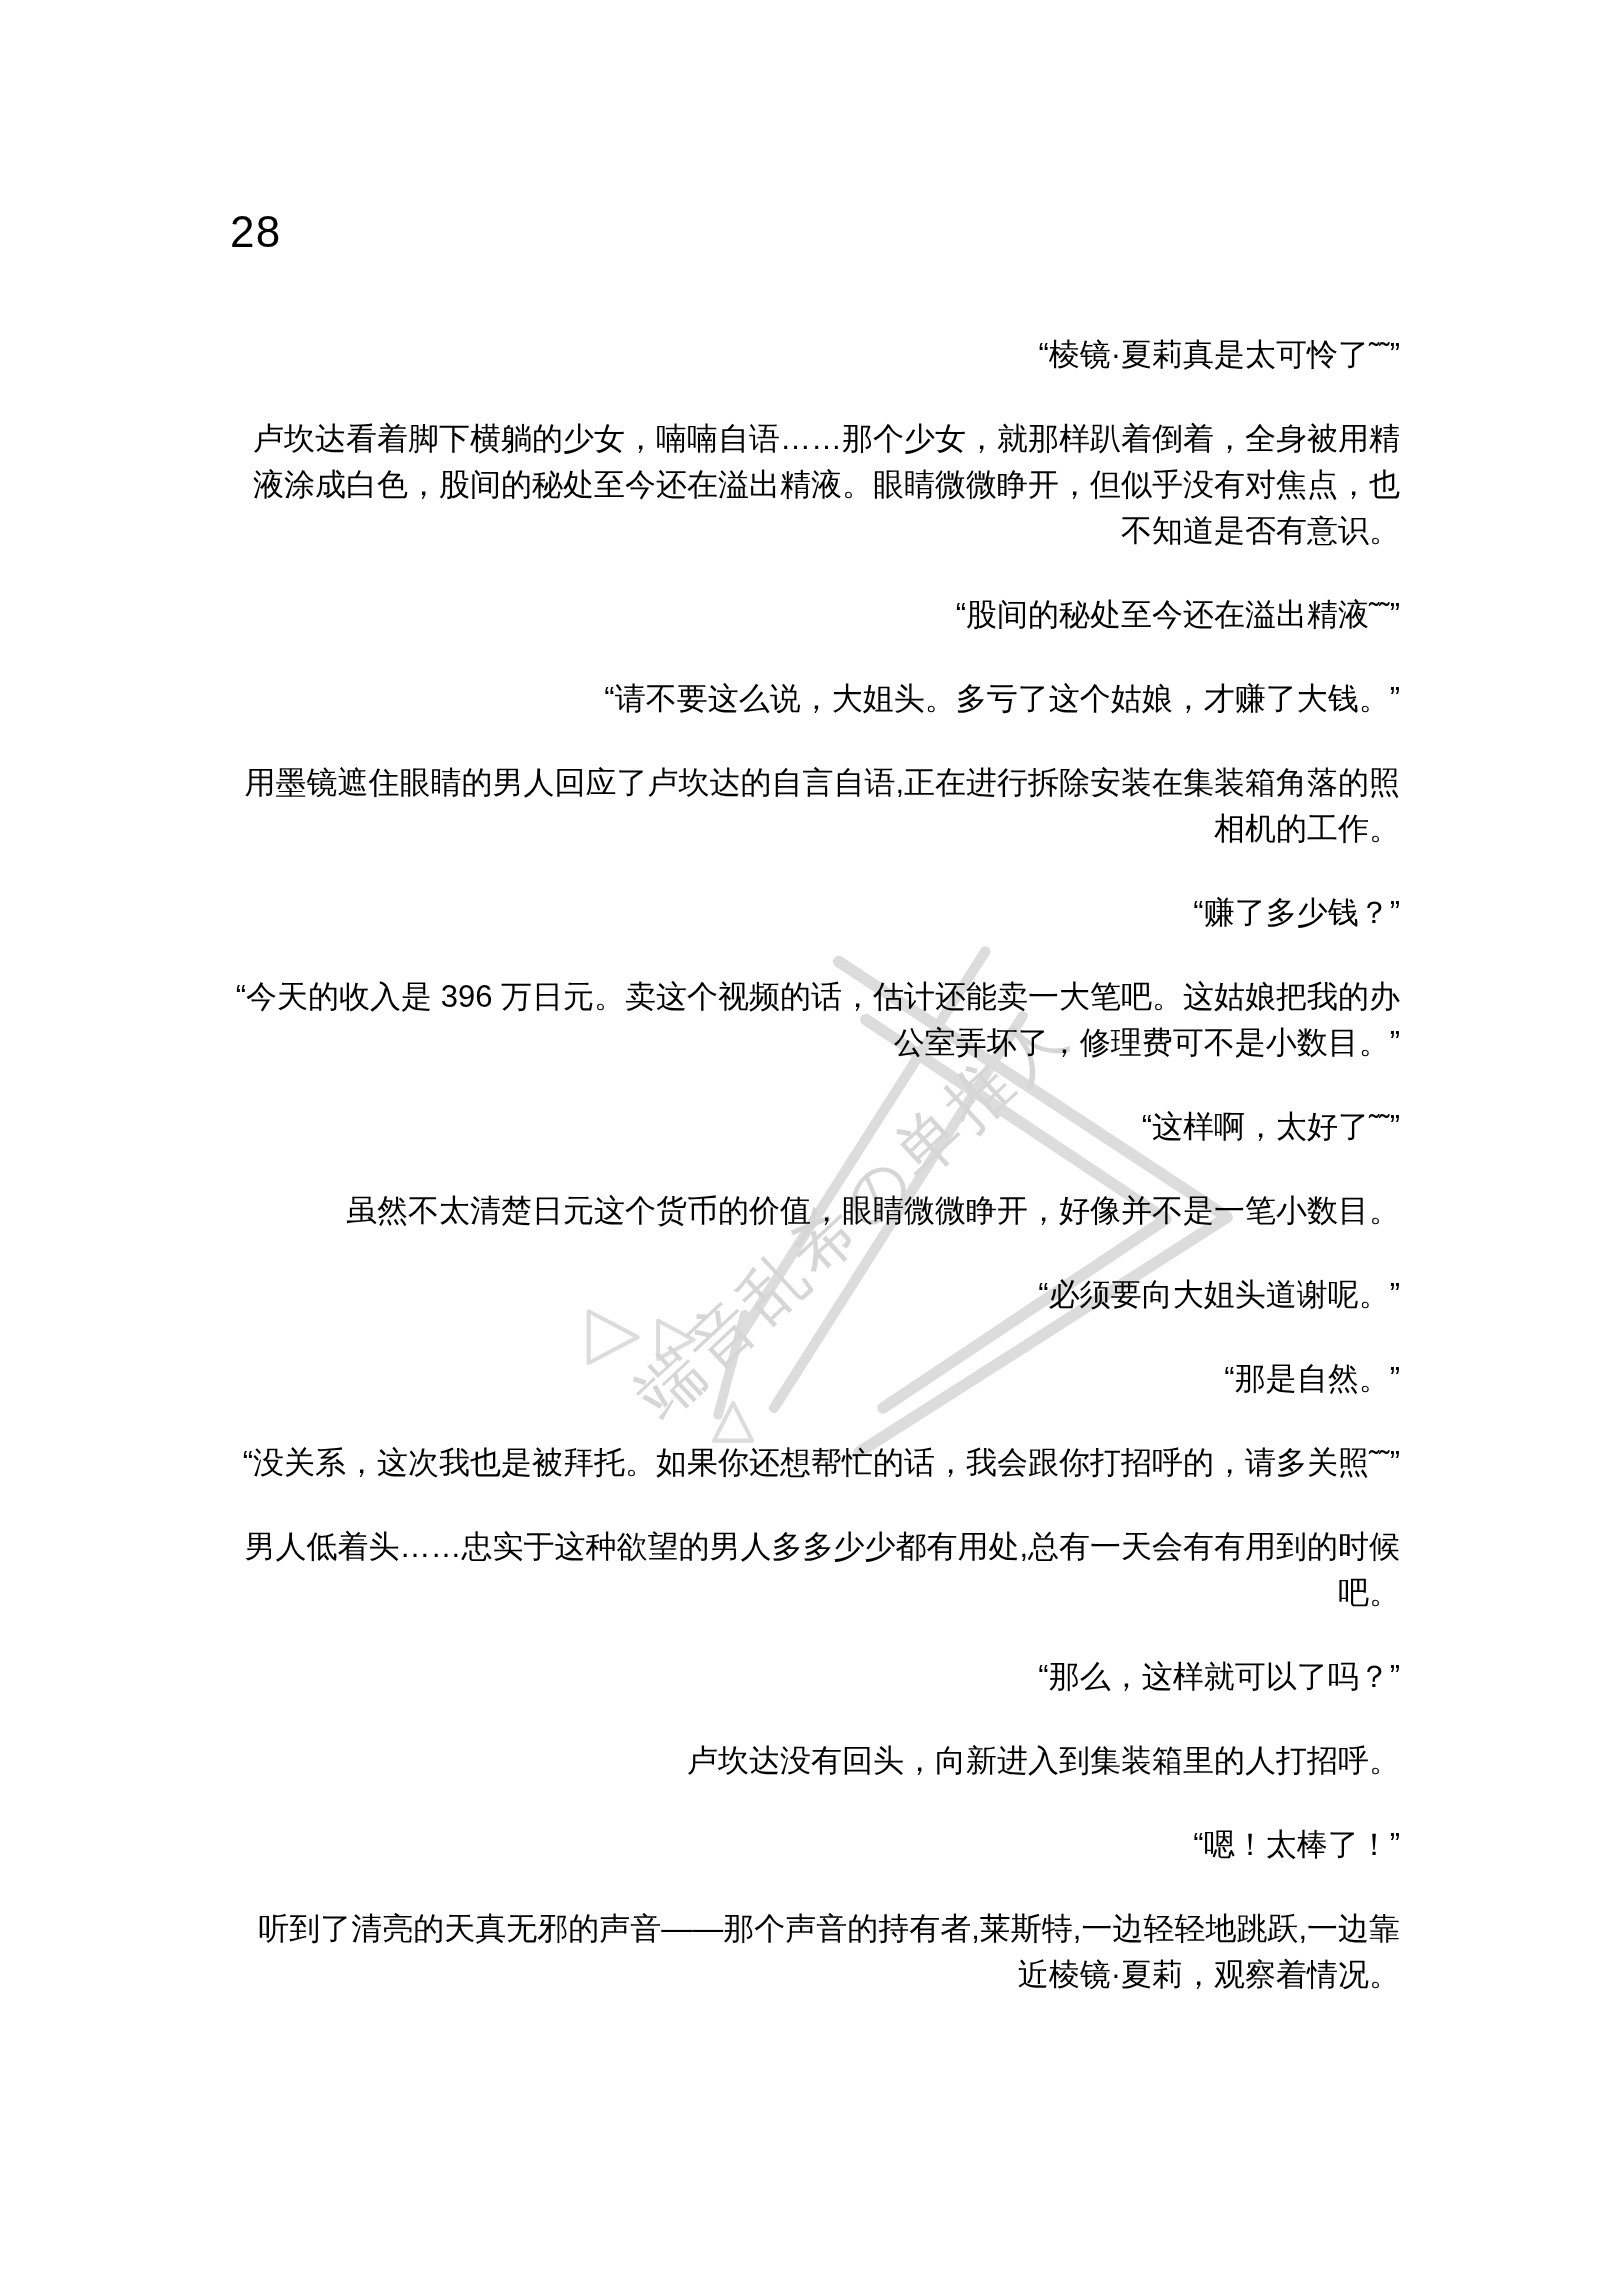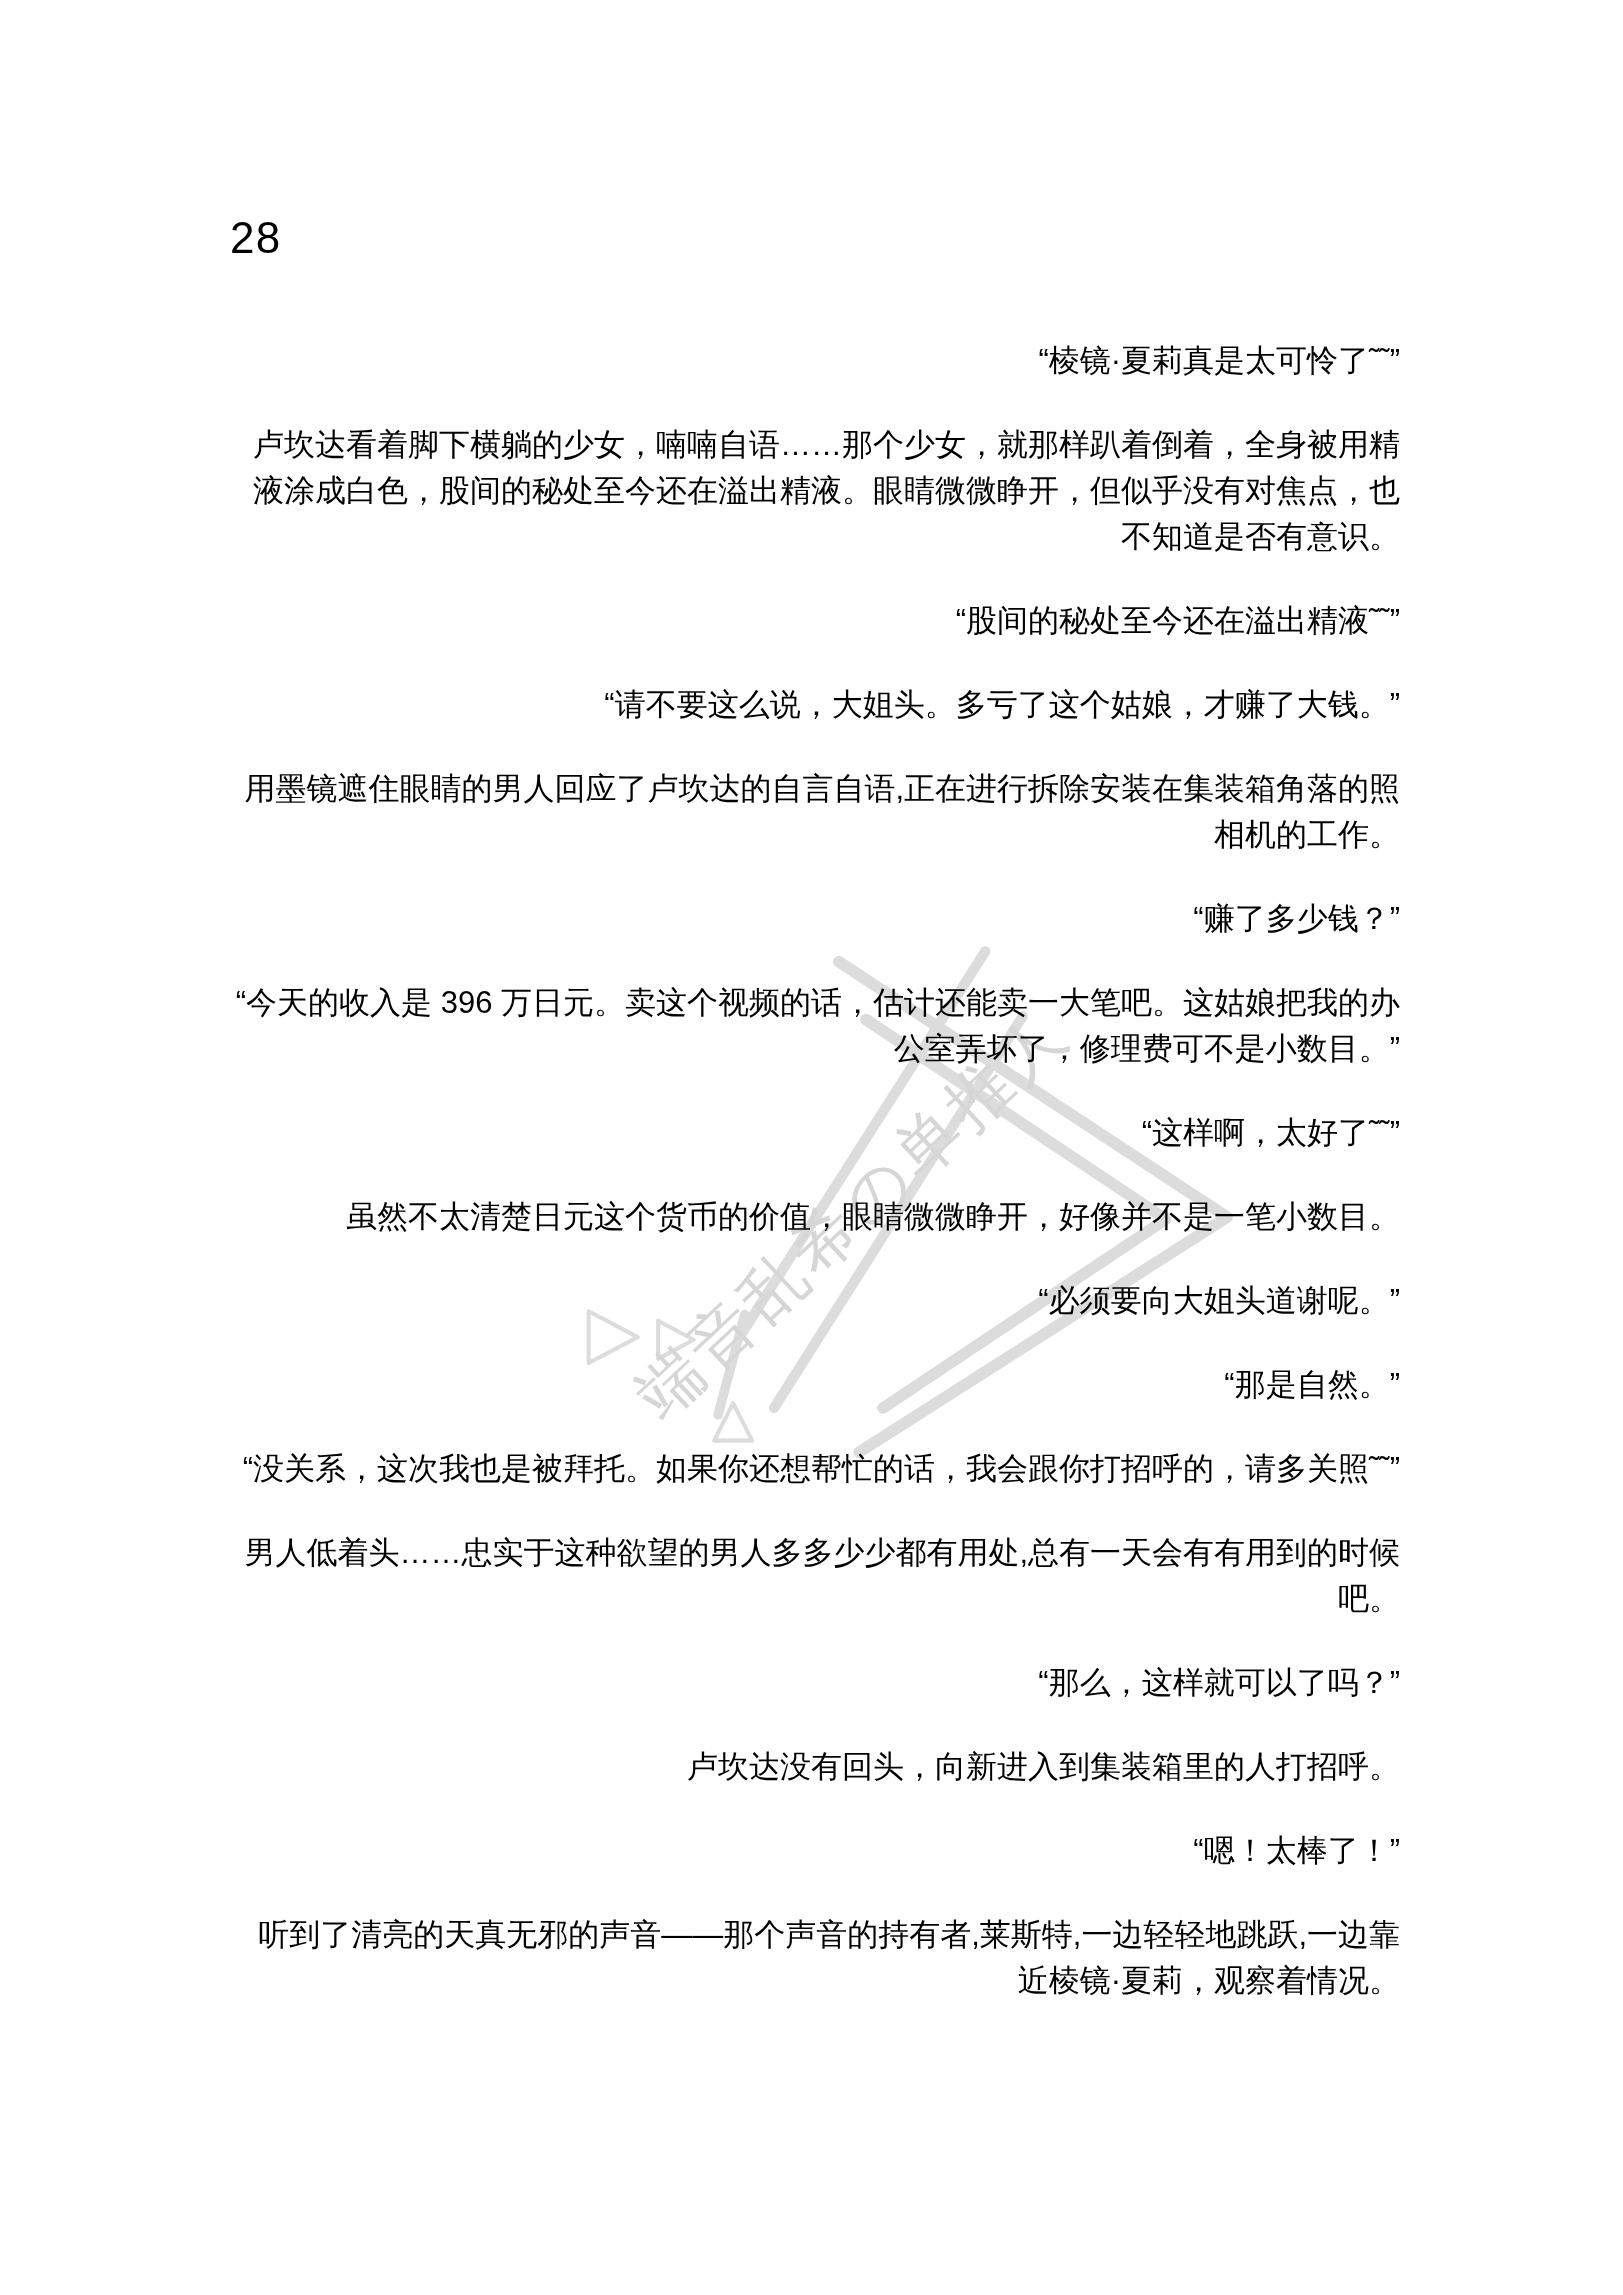--- a/index.html
+++ b/index.html
@@ -10,21 +10,21 @@
   }
   .page{
     position:relative;width:1623px;height:2295px;
     background:#ffffff;overflow:hidden;
   }
   .watermark{
     position:absolute;left:573px;top:907px;width:695px;height:559px;
     z-index:1;pointer-events:none;
   }
   .content{
-    position:absolute;left:230px;top:216px;width:1170px;z-index:2;
+    position:absolute;left:230px;top:210px;width:1170px;z-index:2;
   }
   .chapter-number{
     font-size:44px;line-height:44px;font-weight:400;
     margin:0 0 78px 0;letter-spacing:1.4px;
   }
   .para{
     font-size:31px;line-height:46px;font-weight:400;
     margin:0 0 38px 0;text-align:right;
     overflow-wrap:break-word;
   }

